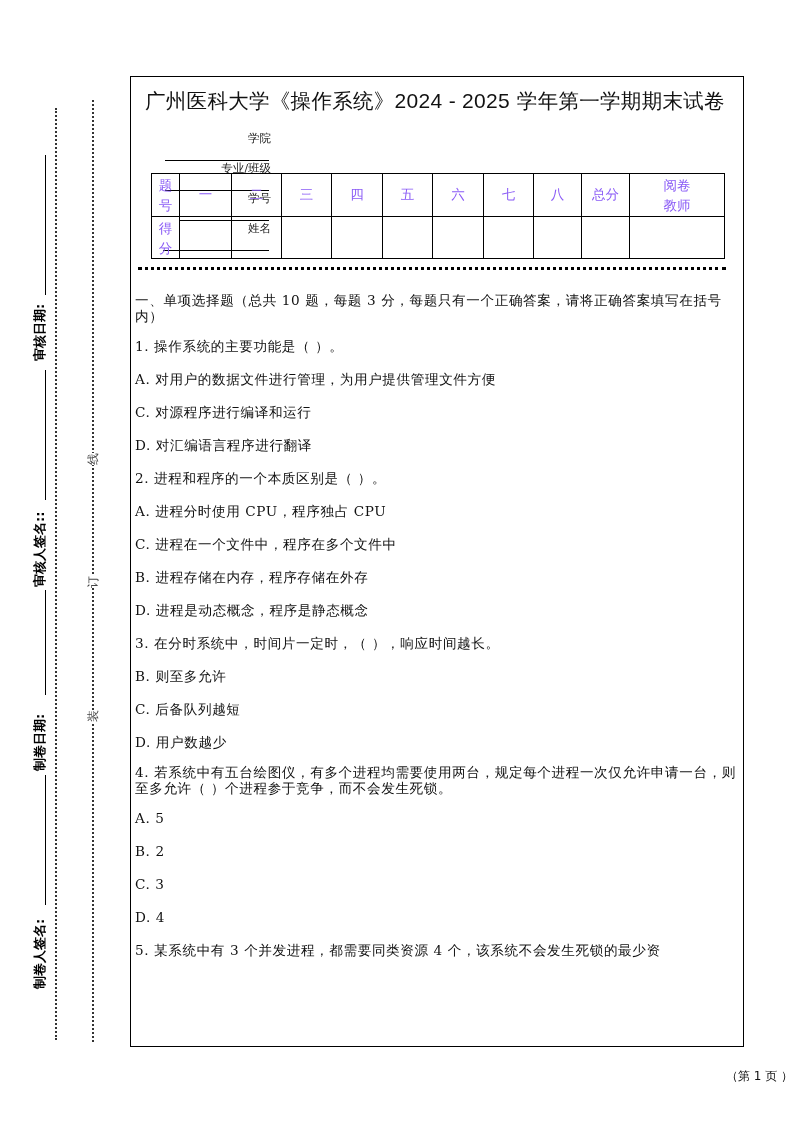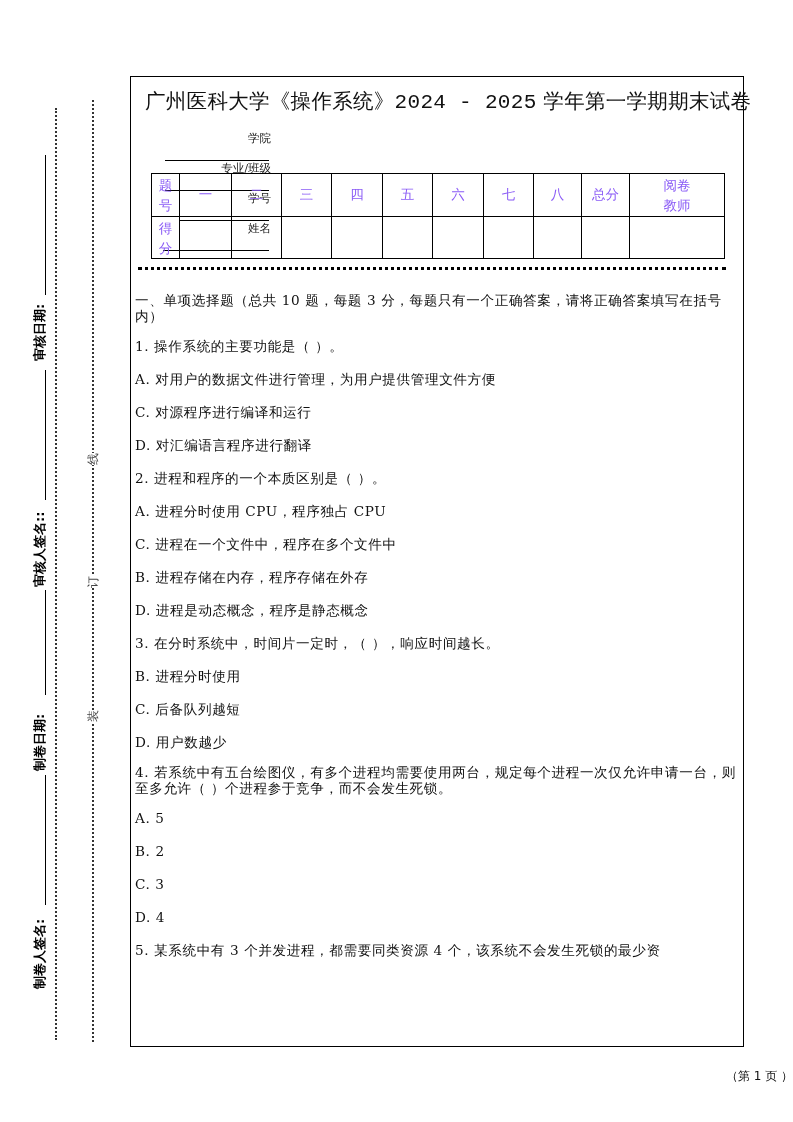--- a/index.html
+++ b/index.html
@@ -14,21 +14,21 @@
             font-size: 13px; white-space: nowrap; color: #000; background: #fff; padding: 0 1px; }
   .vbind { position: absolute; transform-origin: left top; transform: rotate(-90deg);
            font-size: 12px; color: #444; background: #fff; white-space: nowrap; }
 
   
   .frame { position: absolute; left: 130px; top: 76px; width: 614px; height: 971px;
            border: 1.5px solid #000; box-sizing: border-box; }
 
   .title { position: absolute; left: 14px; top: 10px; width: 586px; font-size: 20.5px;
            letter-spacing: 0.3px; white-space: nowrap; color: #111; }
-  .title .yr { font-family: Liberation Mono, monospace; font-size: 21px; }
+  .title .yr { font-family: Liberation Sans, sans-serif; font-size: 21px; }
 
   .info { position: absolute; left: 32px; top: 54px; font-size: 11.5px; white-space: nowrap;
           display: flex; align-items: flex-end; color: #222; flex-direction: column; }
   .info .blank { display: inline-block; border-bottom: 1px solid #000; height: 14px; margin-right: 2px; }
 
   table.score { position: absolute; left: 20px; top: 96px; border-collapse: collapse;
                 font-size: 13.5px; color: #8b5cf6; }
   table.score td { border: 1px solid #000; text-align: center; vertical-align: middle; padding: 0; }
   table.score tr.r1 td { height: 42px; }
   table.score tr.r2 td { height: 41px; }
@@ -125,21 +125,21 @@
     <div class="line">C. 对源程序进行编译和运行</div>
     <div class="line">D. 对汇编语言程序进行翻译</div>
 
     <div class="line">2. 进程和程序的一个本质区别是（   ）。</div>
     <div class="line">A. 进程分时使用 CPU，程序独占 CPU</div>
     <div class="line">C. 进程在一个文件中，程序在多个文件中</div>
     <div class="line">B. 进程存储在内存，程序存储在外存</div>
     <div class="line">D. 进程是动态概念，程序是静态概念</div>
 
     <div class="line">3. 在分时系统中，时间片一定时，（   ），响应时间越长。</div>
-    <div class="line">B. 进程分时使用</div>
+    <div class="line">B. 则至多允许</div>
     <div class="line">C. 后备队列越短</div>
     <div class="line">D. 用户数越少</div>
 
     <div class="two">4. 若系统中有五台绘图仪，有多个进程均需要使用两台，规定每个进程一次仅允许申请一台，则至多允许（   ）个进程参于竞争，而不会发生死锁。</div>
     <div class="line">A. 5</div>
     <div class="line">B. 2</div>
     <div class="line">C. 3</div>
     <div class="line">D. 4</div>
 
     <div class="line">5. 某系统中有 3 个并发进程，都需要同类资源 4 个，该系统不会发生死锁的最少资</div>

